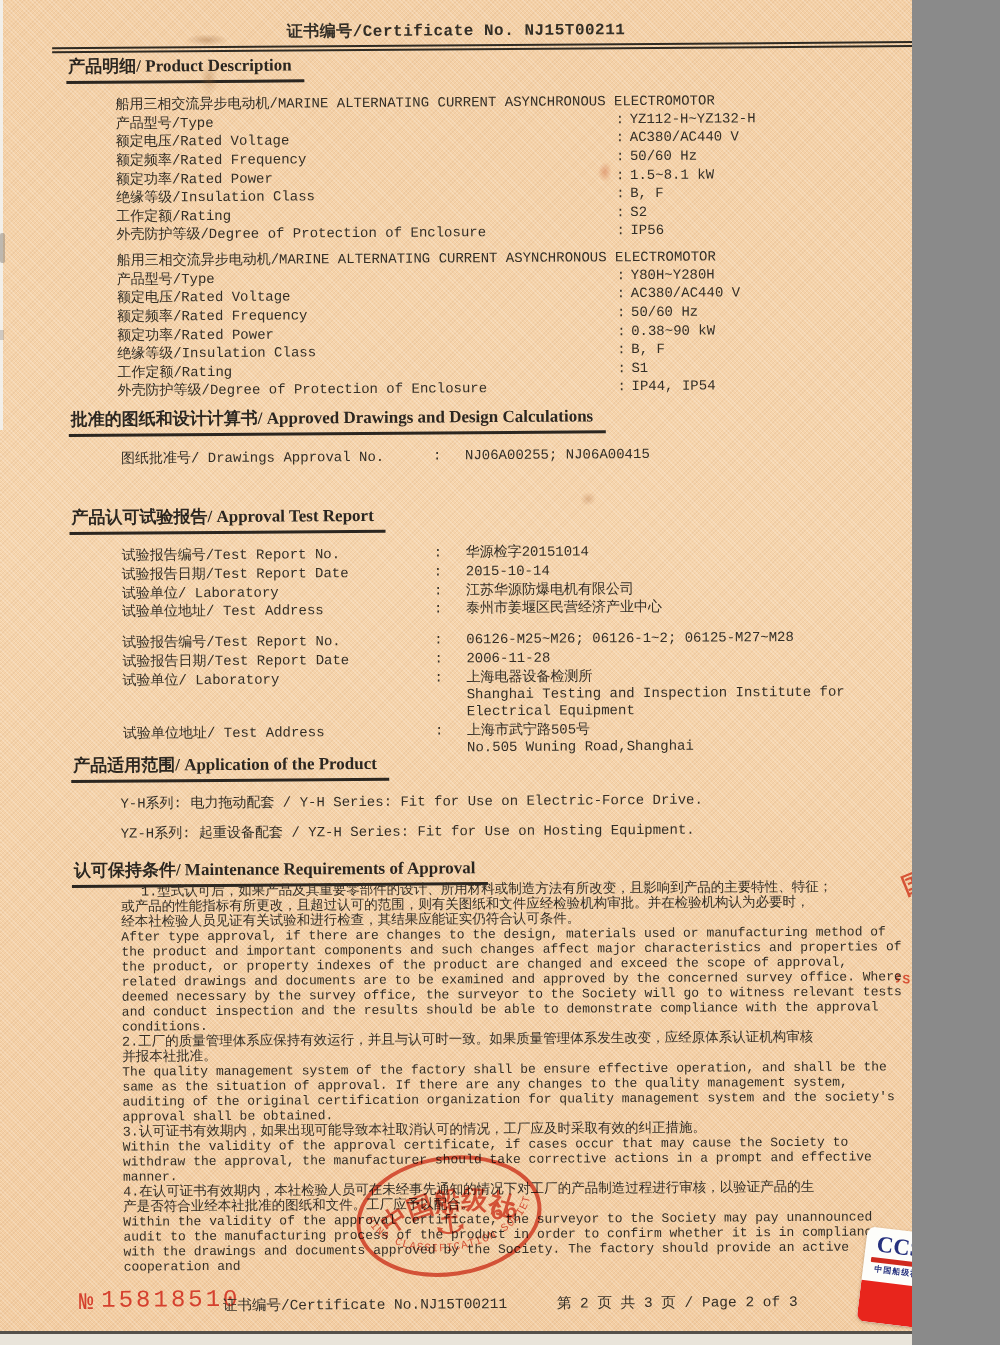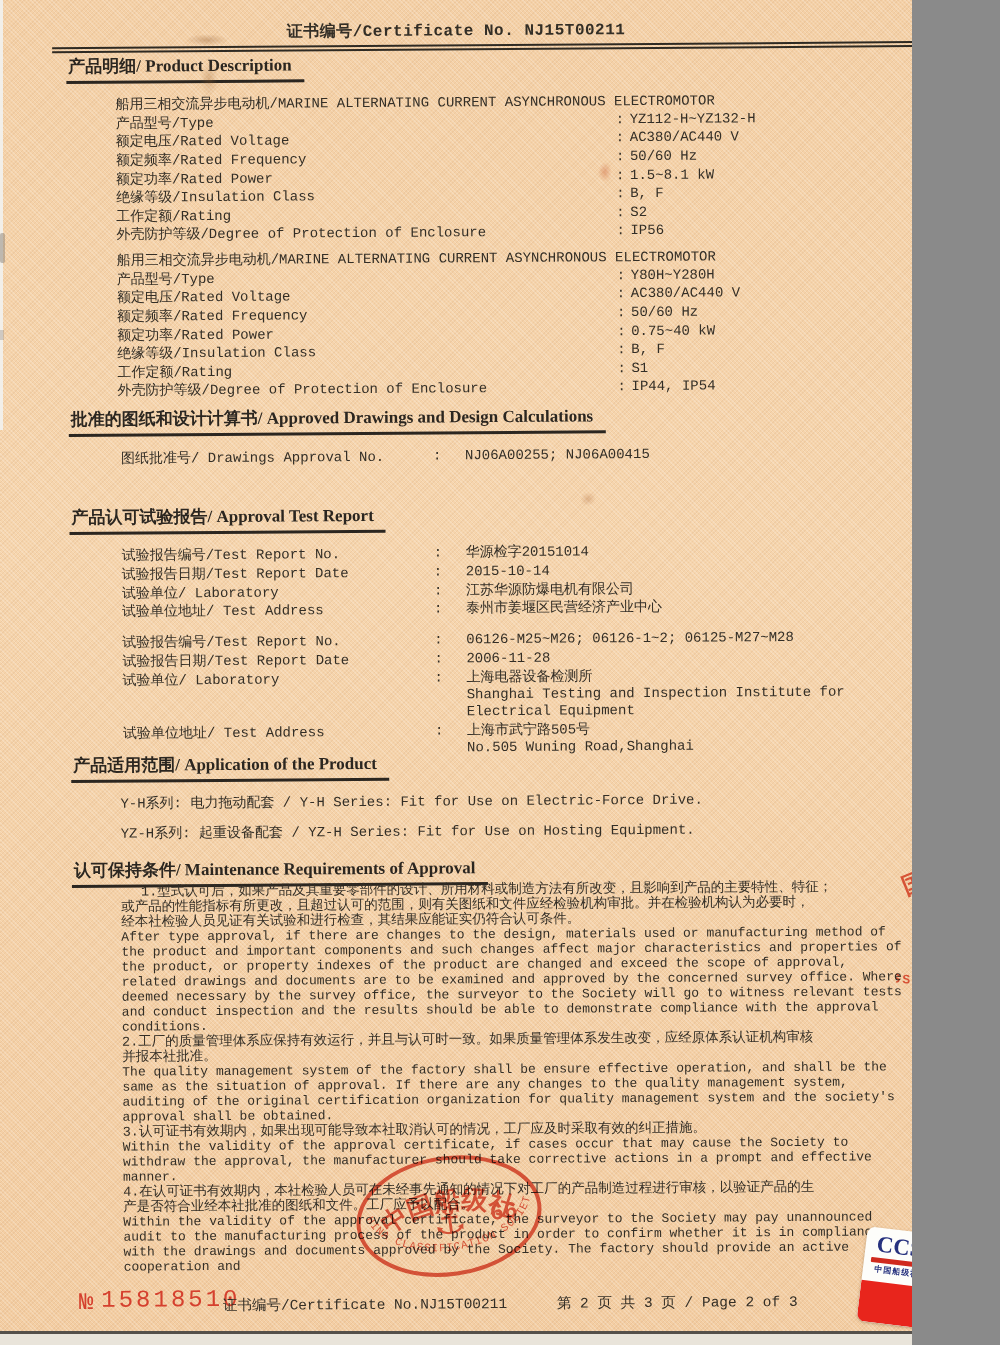--- a/index.html
+++ b/index.html
@@ -127,21 +127,21 @@
         <div class="spec-row">
           <span class="spec-label">额定电压/Rated Voltage</span>
           <span class="spec-val"><span class="colon">:</span><span>AC380/AC440 V</span></span>
         </div>
         <div class="spec-row">
           <span class="spec-label">额定频率/Rated Frequency</span>
           <span class="spec-val"><span class="colon">:</span><span>50/60 Hz</span></span>
         </div>
         <div class="spec-row">
           <span class="spec-label">额定功率/Rated Power</span>
-          <span class="spec-val"><span class="colon">:</span><span>0.75~40 kW</span></span>
+          <span class="spec-val"><span class="colon">:</span><span>0.38~90 kW</span></span>
         </div>
         <div class="spec-row">
           <span class="spec-label">绝缘等级/Insulation Class</span>
           <span class="spec-val"><span class="colon">:</span><span>B, F</span></span>
         </div>
         <div class="spec-row">
           <span class="spec-label">工作定额/Rating</span>
           <span class="spec-val"><span class="colon">:</span><span>S1</span></span>
         </div>
         <div class="spec-row">

